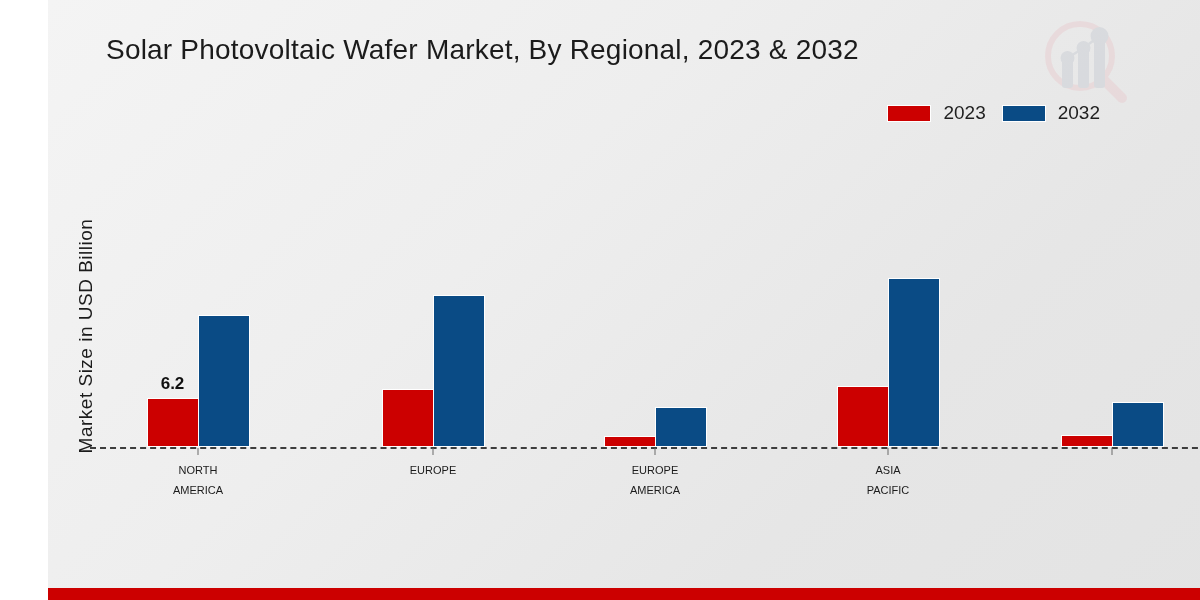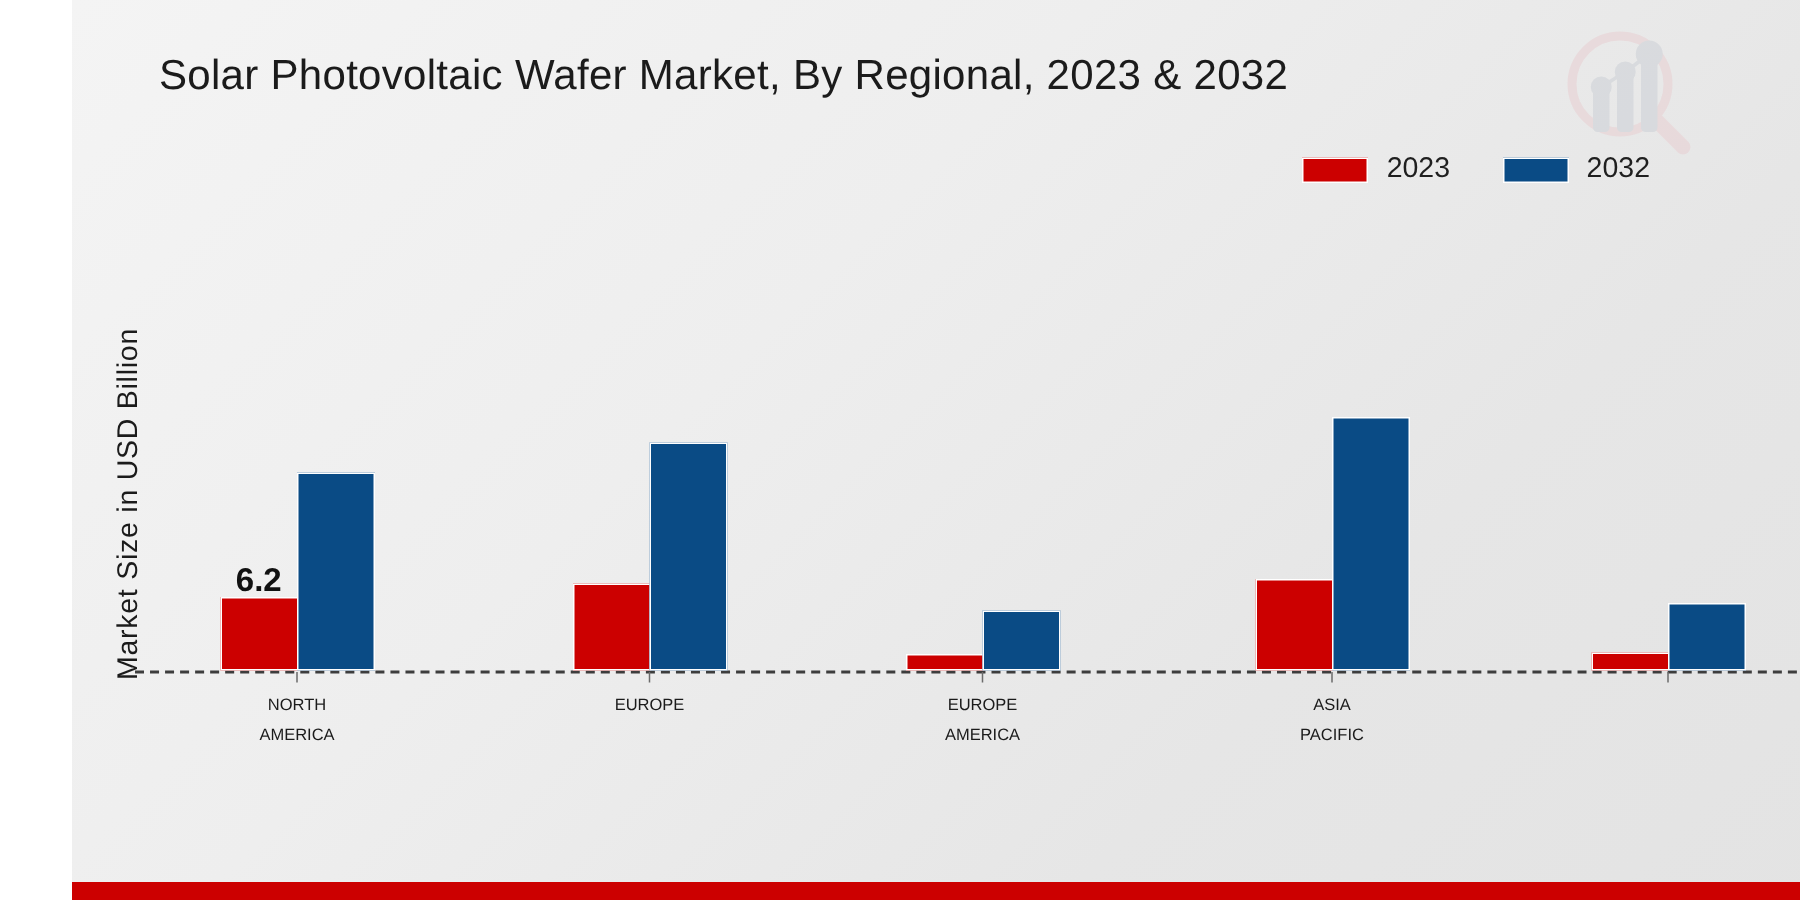--- a/index.html
+++ b/index.html
@@ -44,21 +44,21 @@
     white-space: nowrap;
   }
 
   
   #legend {
     position: absolute;
     right: 148px;
     top: 102px;
     display: flex;
     align-items: center;
-    gap: 35px;
+    gap: 16px;
   }
   .legend-item {
     display: flex;
     align-items: center;
     gap: 12px;
   }
   .legend-swatch {
     width: 44px;
     height: 17px;
     border: 1px solid #ffffff;
@@ -117,21 +117,21 @@
     width: 52px;
     box-sizing: border-box;
     border: 1px solid #ffffff;
     position: relative;
   }
   .bar-value {
     position: absolute;
     top: -25px;
     left: 50%;
     transform: translateX(-50%);
-    font-size: 22px;
+    font-size: 17px;
     font-weight: bold;
     color: #111111;
     white-space: nowrap;
   }
   .tick {
     position: absolute;
     top: 298px;
     left: 50%;
     transform: translateX(-50%);
     width: 1px;

